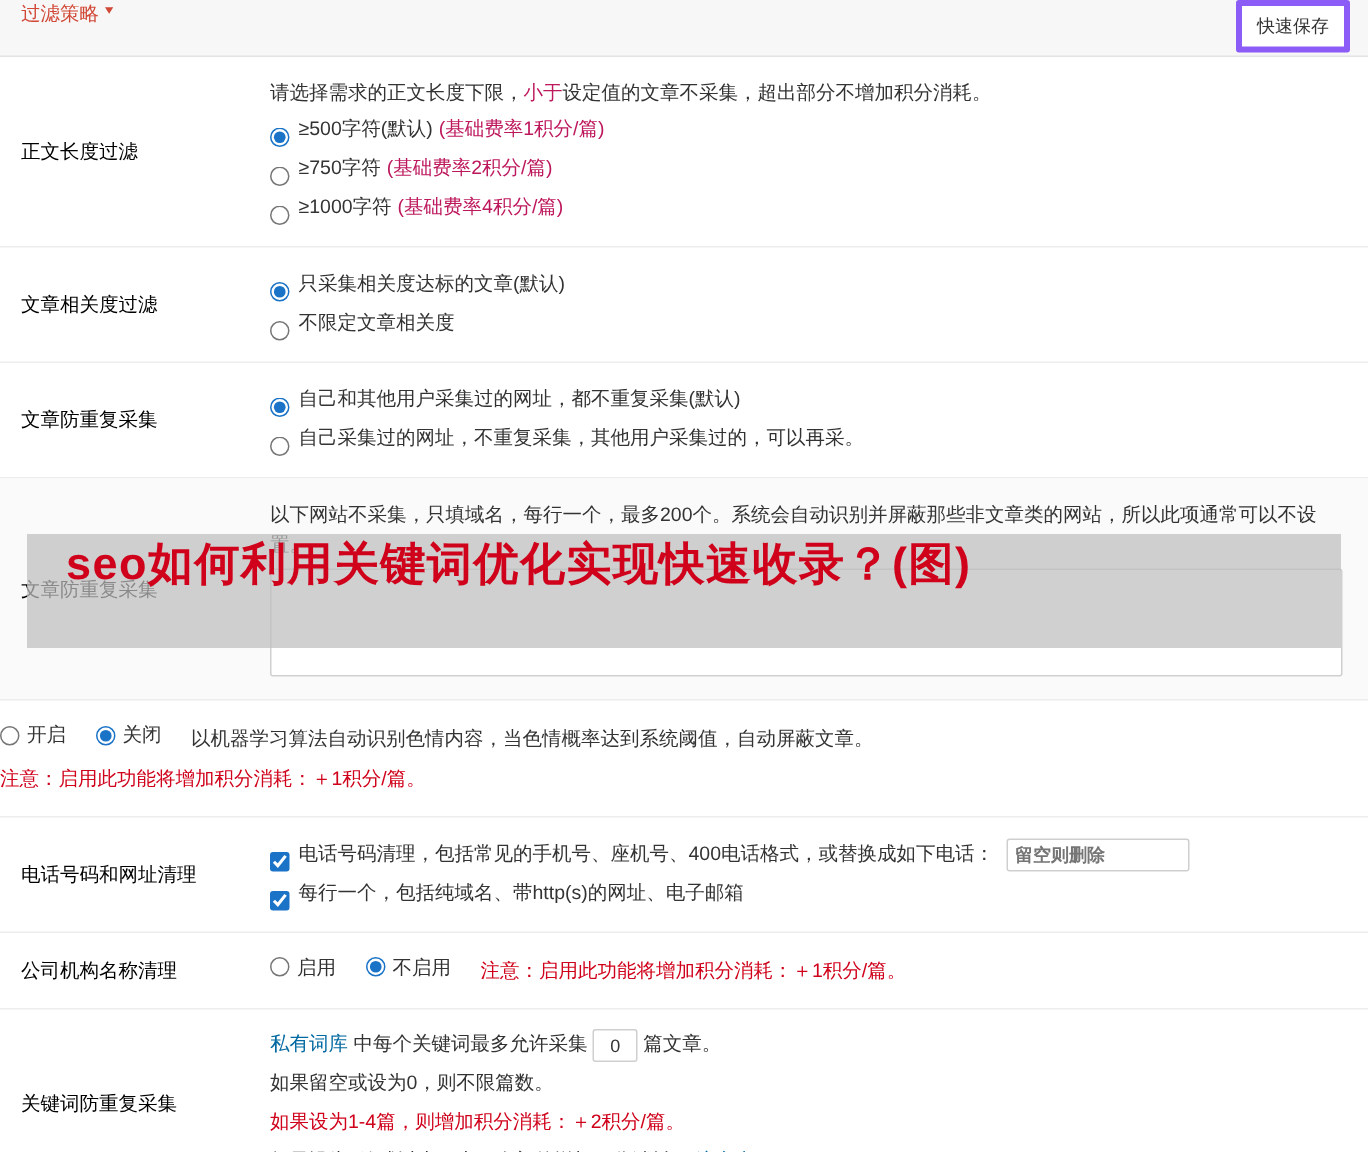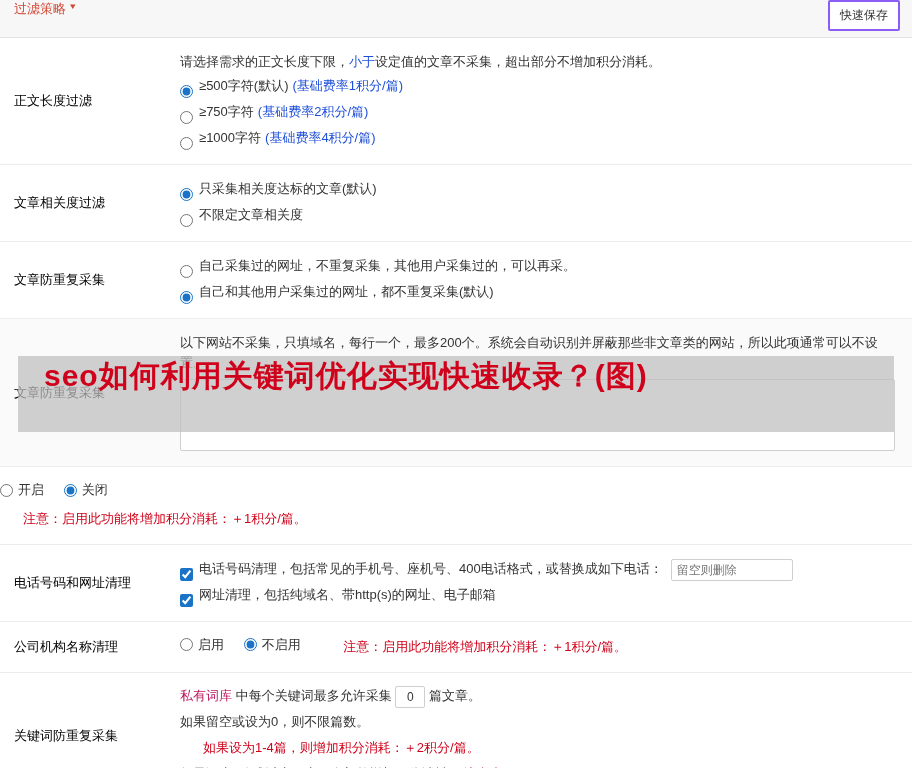--- a/index.html
+++ b/index.html
@@ -30,21 +30,21 @@
   }
   .header-caret {
     color: #d14836;
     font-size: 11px;
     margin-left: 4px;
     transform: scaleY(.8);
     display: inline-block;
   }
   .header-spacer { flex: 1; }
   .save-btn {
-    border: 2px solid #8b5cf6;
+    border: 4px solid #8b5cf6;
     background: #fff;
     color: #333;
     font-size: 12px;
     padding: 5px 10px;
     border-radius: 2px;
     cursor: pointer;
     font-family: "Liberation Sans", sans-serif;
   }
 
   
@@ -63,23 +63,23 @@
     align-items: center;
   }
   .row-body {
     flex: 1;
     padding: 10px 12px 12px 0;
   }
   .row-alt { background: #fafafa; }
 
   .line { line-height: 26px; font-size: 13px; color: #333; }
   .line.desc { line-height: 20px; padding-top: 4px; }
-  .red { color: #1d4ed8; }
-  .blue { color: #be185d; }
-  .note-red { color: #d0021b; margin-left: 23px; }
+  .red { color: #be185d; }
+  .blue { color: #0369a1; }
+  .note-red { color: #d0021b; }
 
   
   .opt { display: flex; align-items: flex-end; line-height: 24px; margin: 2px 0; }
   .opt input { margin: 0 6px 0 0; }
   .opt-inline { display: inline-flex; align-items: center; margin-right: 16px; }
   .opt-inline input { margin: 0 5px 0 0; }
 
   input[type=radio], input[type=checkbox] {
     width: 13px; height: 13px;
     accent-color: #1a73c7;
@@ -103,20 +103,21 @@
   .txtinput {
     border: 1px solid #cfcfcf;
     border-radius: 2px;
     height: 22px;
     font-size: 12px;
     padding: 2px 5px;
     font-family: "Liberation Sans", sans-serif;
     color: #888;
     width: 122px;
     vertical-align: middle;
+    font-weight: bold;
   }
   .numinput {
     border: 1px solid #cfcfcf;
     border-radius: 2px;
     height: 22px;
     width: 30px;
     font-size: 12px;
     padding: 2px 4px;
     text-align: center;
     font-family: "Liberation Sans", sans-serif;
@@ -193,27 +194,27 @@
         <input type="radio" name="relev" style="">
         <span>不限定文章相关度</span>
       </label>
     </div>
   </div>
 
   <div class="row">
     <div class="row-label">文章防重复采集</div>
     <div class="row-body">
       <label class="opt">
+        <input type="radio" name="dedupe" checked="" style="">
+        <span>自己和其他用户采集过的网址，都不重复采集(默认)</span>
+      </label>
+      <label class="opt">
         <input type="radio" name="dedupe" style="">
         <span>自己采集过的网址，不重复采集，其他用户采集过的，可以再采。</span>
       </label>
-      <label class="opt">
-        <input type="radio" name="dedupe" checked="" style="">
-        <span>自己和其他用户采集过的网址，都不重复采集(默认)</span>
-      </label>
     </div>
   </div>
 
   <div class="row row-alt">
     <div class="row-label">文章防重复采集</div>
     <div class="row-body">
       <div class="line desc" style="max-width:718px">以下网站不采集，只填域名，每行一个，最多200个。系统会自动识别并屏蔽那些非文章类的网站，所以此项通常可以不设置。</div>
       <textarea class="ta" placeholder="" style=""></textarea>
     </div>
   </div>
@@ -222,36 +223,37 @@
     <div class="row-body">
       <div class="line">
         <label class="opt-inline">
           <input type="radio" name="porn" style="">
           <span>开启</span>
         </label>
         <label class="opt-inline">
           <input type="radio" name="porn" checked="" style="">
           <span>关闭</span>
         </label>
+        <span>以机器学习算法自动识别色情内容，当色情概率达到系统阈值，自动屏蔽文章。</span>
       </div>
       <div class="line note-red">注意：启用此功能将增加积分消耗：＋1积分/篇。</div>
     </div>
   </div>
 
   <div class="row">
     <div class="row-label">电话号码和网址清理</div>
     <div class="row-body">
       <div class="opt">
         <input type="checkbox" checked="" style="">
         <span>电话号码清理，包括常见的手机号、座机号、400电话格式，或替换成如下电话：</span>
         <input class="txtinput" type="text" style="margin-left: 8px;" placeholder="留空则删除">
       </div>
       <div class="opt">
         <input type="checkbox" checked="" style="">
-        <span>网址清理，包括纯域名、带http(s)的网址、电子邮箱</span>
+        <span>每行一个，包括纯域名、带http(s)的网址、电子邮箱</span>
       </div>
     </div>
   </div>
 
   <div class="row">
     <div class="row-label">公司机构名称清理</div>
     <div class="row-body">
       <div class="line">
         <label class="opt-inline">
           <input type="radio" name="company" style="">

